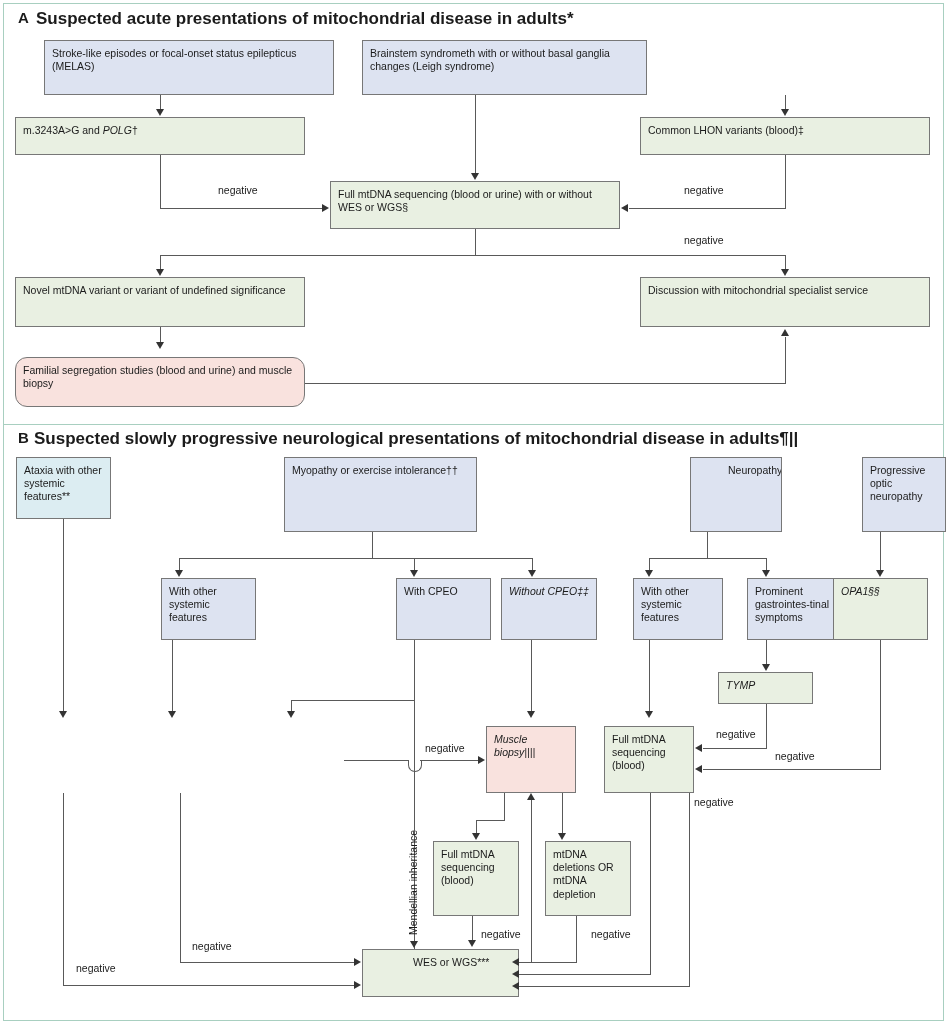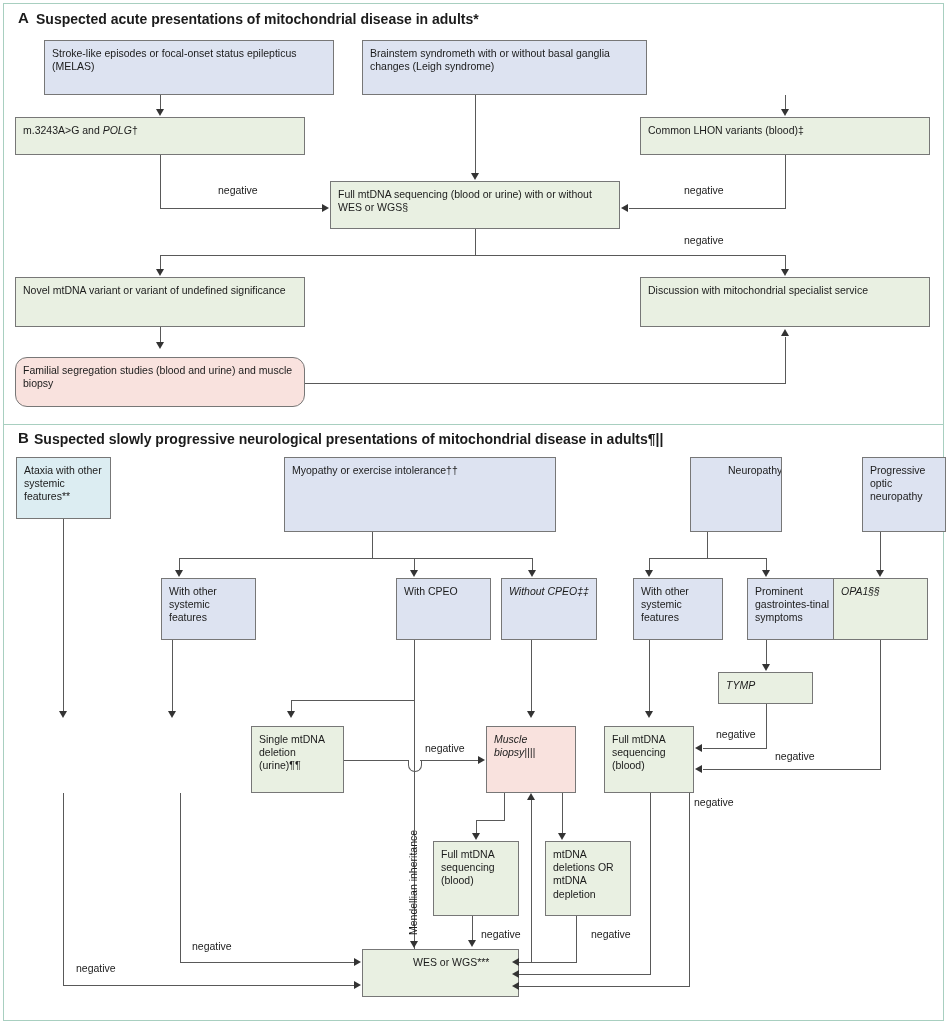--- a/index.html
+++ b/index.html
@@ -3,21 +3,21 @@
 <meta charset="utf-8">
 <style>
   html,body{margin:0;padding:0;background:#ffffff;}
   body{font-family:"Liberation Sans","DejaVu Sans",sans-serif;}
   #page{position:relative;width:947px;height:1024px;background:#ffffff;box-sizing:border-box;overflow:hidden;}
   .outer-frame{position:absolute;left:3px;top:3px;width:941px;height:1018px;border:1.5px solid #a8cfc0;box-sizing:border-box;}
   .panel-divider{position:absolute;left:4px;width:939px;height:0;border-top:1.5px solid #a8cfc0;}
 
   .panel-label{position:absolute;font-weight:bold;color:#1b1b1b;white-space:nowrap;}
   .panel-letter{font-size:15px;line-height:15px;}
-  .panel-title{font-size:14px;line-height:12px;}
+  .panel-title{font-size:17px;line-height:12px;}
 
   .node{position:absolute;box-sizing:border-box;border:1px solid #777777;
         font-size:10.5px;line-height:13.2px;color:#1b1b1b;padding:6px 7px 4px 7px;
         overflow:hidden;}
   .blue{background:#dde3f1;margin-left:29px;}
   .green{background:#e9f0e2;}
   .pink{background:#f9e2de;}
   .cyan{background:#dcedf2;}
 
   .ital{font-style:italic;}
@@ -94,34 +94,33 @@
   <div class="arw arw-d" style="left:155.5px;top:342px;"></div>
 
   <div class="ln hl" style="left:305px;top:383px;width:481px;"></div>
   <div class="ln vl" style="left:785px;top:337px;height:46px;"></div>
   <div class="arw arw-u" style="left:780.5px;top:329px;"></div>
 
   <div class="panel-label panel-letter" style="left:18px;top:430px;">B</div>
   <div class="panel-label panel-title" style="left:34px;top:433px;">Suspected slowly progressive neurological presentations of mitochondrial disease in adults¶||</div>
 
   <div class="node cyan" style="left:16px;top:457px;width:95px;height:62px;">Ataxia with other systemic features**</div>
-  <div class="node blue" style="left:255px;top:457px;width:272px;height:75px;">Myopathy or exercise intolerance††</div>
+  <div class="node blue" style="left:255px;top:457px;width:193px;height:75px;">Myopathy or exercise intolerance††</div>
   <div class="node blue" style="left:661px;top:457px;width:92px;height:75px;padding-left:37px;">Neuropathy</div>
   <div class="node blue" style="left:833px;top:457px;width:84px;height:75px;">Progressive optic neuropathy</div>
 
   <div class="node blue" style="left:132px;top:578px;width:95px;height:62px;">With other systemic features</div>
   <div class="node blue" style="left:367px;top:578px;width:95px;height:62px;">With CPEO</div>
   <div class="node blue" style="left:472px;top:578px;width:96px;height:62px;font-style:italic;">Without CPEO‡‡</div>
   <div class="node blue" style="left:604px;top:578px;width:90px;height:62px;">With other systemic features</div>
   <div class="node blue" style="left:718px;top:578px;width:96px;height:62px;">Prominent gastrointes-tinal symptoms</div>
   <div class="node green ital" style="left:833px;top:578px;width:95px;height:62px;">OPA1§§</div>
 
   <div class="node green ital" style="left:718px;top:672px;width:95px;height:32px;">TYMP</div>
 
-  <div class="node green" style="left:251px;top:726px;width:93px;height:67px;">Single mtDNA deletion (urine)¶¶</div>
   <div class="node pink ital" style="left:486px;top:726px;width:90px;height:67px;">Muscle biopsy||||</div>
   <div class="node green" style="left:604px;top:726px;width:90px;height:67px;">Full mtDNA sequencing (blood)</div>
 
   <div class="node green" style="left:433px;top:841px;width:86px;height:75px;">Full mtDNA sequencing (blood)</div>
   <div class="node green" style="left:545px;top:841px;width:86px;height:75px;">mtDNA deletions OR mtDNA depletion</div>
 
   <div class="node green" style="left:362px;top:949px;width:157px;height:48px;padding-left:50px;">WES or WGS***</div>
 
   <div class="ln vl" style="left:63px;top:519px;height:192px;"></div>
   <div class="arw arw-d" style="left:58.5px;top:711px;"></div>

